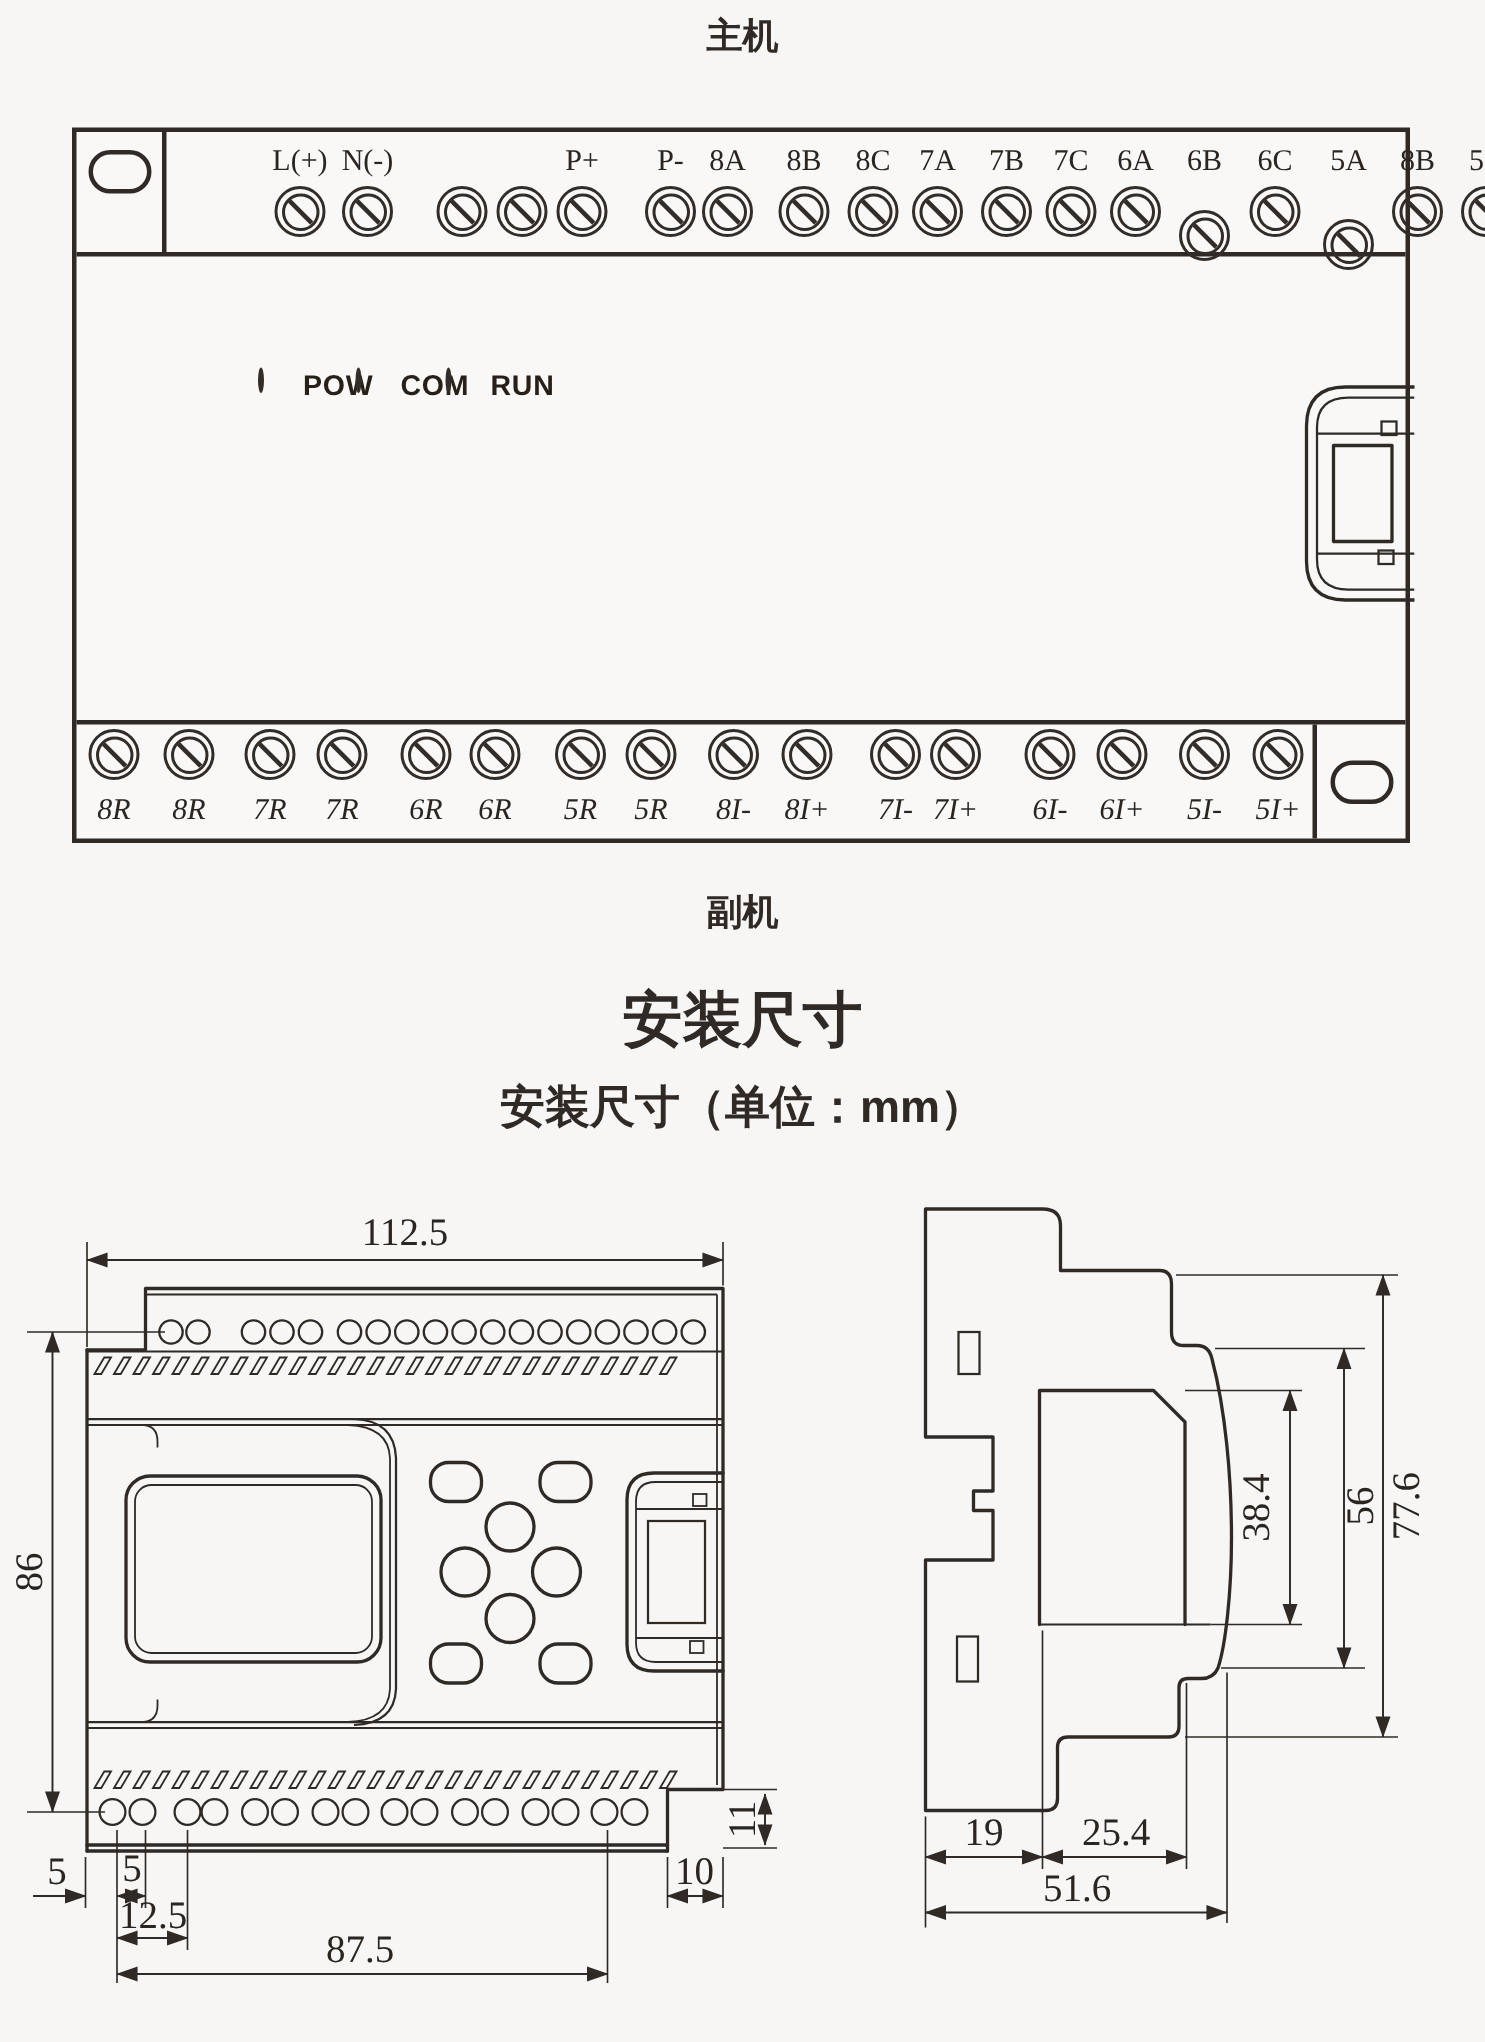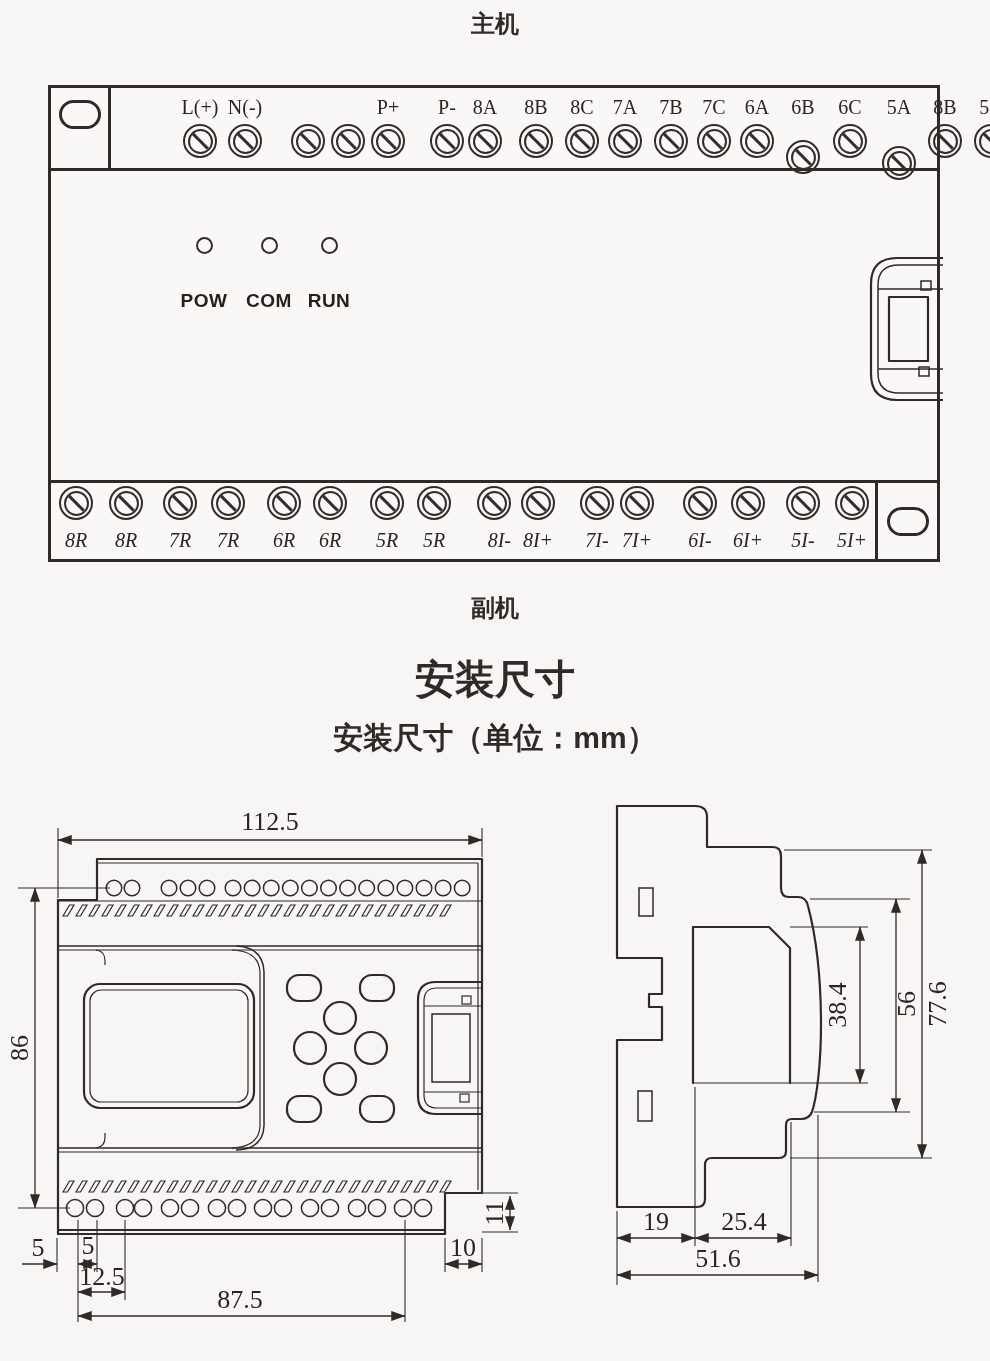--- a/index.html
+++ b/index.html
@@ -37,21 +37,21 @@
   }
   .screw { position: relative; width: 34px; height: 34px; border: 2.5px solid #332d29; border-radius: 50%; flex: none; }
   .screw::before { content:""; position:absolute; inset: 2.5px; border: 2.5px solid #332d29; border-radius: 50%; }
   .screw::after {
     content:""; position:absolute; left: calc(50% - 1.25px); top: 5px; height: 21px; width: 2.5px;
     background:#332d29; transform: rotate(-45deg);
   }
   .tcol .screw { margin-top: 2px; }
 
   .body-area { position: relative; flex: 1; }
-  .led-item { position: absolute; top: 66px; width: 64px; display: flex; flex-direction: column; align-items: center; gap: 26px; }
+  .led-item { position: absolute; top: 66px; width: 64px; display: flex; flex-direction: row; align-items: center; gap: 26px; }
   .led { width: 17px; height: 17px; border: 2.5px solid #332d29; border-radius: 50%; }
   .led-label {
     margin-top: 10px; font-family: "Liberation Sans", sans-serif;
     font-weight: bold; font-size: 19px; letter-spacing: 0.5px; color: #262019;
   }
   .side-connector { position: absolute; top: 83px; left: 813px; }
 
   .bottom-strip { height: 79px; border-top: 3px solid #2f2a26; display: flex; }
   .bottom-terminal-row { position: relative; flex: 1; font-style: italic; }
   .bcol { top: 3px; }
@@ -208,21 +208,21 @@
           <div class="blabel">6R</div>
         </div>
         <div class="bcol" style="left: 314px;">
           <div class="screw"></div>
           <div class="blabel">5R</div>
         </div>
         <div class="bcol" style="left: 361px;">
           <div class="screw"></div>
           <div class="blabel">5R</div>
         </div>
-        <div class="bcol" style="left: 416px; align-items: flex-end;">
+        <div class="bcol" style="left: 416px;">
           <div class="screw"></div>
           <div class="blabel">8I-</div>
         </div>
         <div class="bcol" style="left: 465px;">
           <div class="screw"></div>
           <div class="blabel">8I+</div>
         </div>
         <div class="bcol" style="left: 524px;">
           <div class="screw"></div>
           <div class="blabel">7I-</div>

